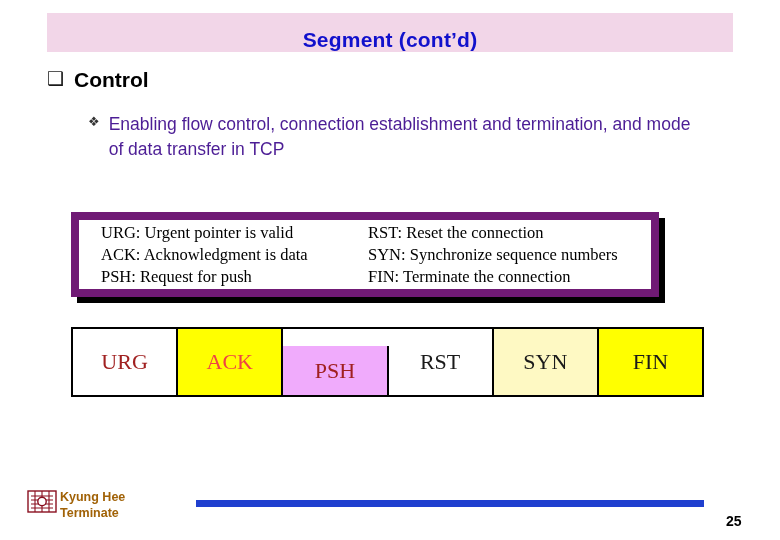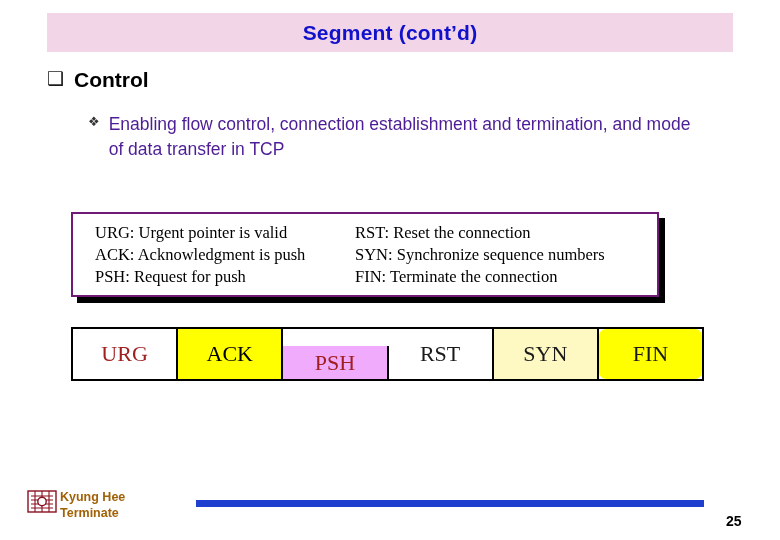--- a/index.html
+++ b/index.html
@@ -17,21 +17,21 @@
 
   
   .title-bar {
     position: absolute;
     left: 47px;
     top: 13px;
     width: 686px;
     height: 39px;
     background: #f2d6e8;
     display: flex;
-    align-items: center;
+    align-items: flex-end;
     justify-content: center;
   }
   .title-text {
     color: #1111cc;
     font-size: 21px;
     font-weight: bold;
     letter-spacing: 0.2px;
   }
 
   
@@ -87,57 +87,57 @@
     height: 85px;
     background: #000000;
   }
   .legend-box {
     position: absolute;
     left: 71px;
     top: 212px;
     width: 588px;
     height: 85px;
     background: #ffffff;
-    border: 2px solid #701a75;
+    border: 8px solid #701a75;
     box-sizing: border-box;
     display: flex;
     align-items: center;
   }
   .legend-col {
     font-family: "Liberation Serif", serif;
     font-size: 16.5px;
     color: #000000;
     line-height: 22px;
   }
   .legend-col.left { margin-left: 22px; width: 260px; }
-  .legend-col.right { margin-left: 0px; }
+  .legend-col.right { margin-left: 7px; }
 
   
   .flags {
     position: absolute;
     left: 71px;
     top: 327px;
     width: 633px;
-    height: 54px;
+    height: 70px;
     display: flex;
     border: 2px solid #000000;
     box-sizing: border-box;
     background: #ffffff;
   }
   .flag-cell {
     flex: 1 1 0;
     display: flex;
     align-items: center;
     justify-content: center;
     border-right: 2px solid #000000;
     box-sizing: border-box;
     font-family: "Liberation Serif", serif;
     font-size: 22px;
   }
-  .flag-cell:last-child { border-right: none; border-radius: 7px; }
+  .flag-cell:last-child { border-right: none; }
 
   
   .footer-logo {
     position: absolute;
     left: 27px;
     top: 487px;
     width: 30px;
     height: 30px;
   }
   .footer-org {
@@ -180,35 +180,35 @@
 
 <div class="bullet2">
   <span class="marker">❖</span>
   <span class="text">Enabling flow control, connection establishment and termination, and mode of data transfer in TCP</span>
 </div>
 
 <div class="legend-shadow"></div>
 <div class="legend-box">
   <div class="legend-col left">
     <div>URG: Urgent pointer is valid</div>
-    <div>ACK: Acknowledgment is push</div>
+    <div>ACK: Acknowledgment is data</div>
     <div>PSH: Request for push</div>
   </div>
   <div class="legend-col right">
     <div>RST: Reset the connection</div>
     <div>SYN: Synchronize sequence numbers</div>
     <div>FIN: Terminate the connection</div>
   </div>
 </div>
 
 <div class="flags">
   <div class="flag-cell" style="background: rgb(255, 255, 255); color: rgb(160, 32, 32);">
       <span>URG</span>
     </div>
-  <div class="flag-cell" style="background: rgb(255, 255, 0); color: #000000;">
+  <div class="flag-cell" style="background: rgb(255, 255, 0); color: #ef4444;">
       <span>ACK</span>
     </div>
   <div class="flag-cell" style="background: #f0abfc; color: rgb(160, 32, 32); margin-top: 17px;">
       <span>PSH</span>
     </div>
   <div class="flag-cell" style="background: rgb(255, 255, 255); color: rgb(26, 26, 26);">
       <span>RST</span>
     </div>
   <div class="flag-cell" style="background: #fef9c3; color: rgb(26, 26, 26);">
       <span>SYN</span>

